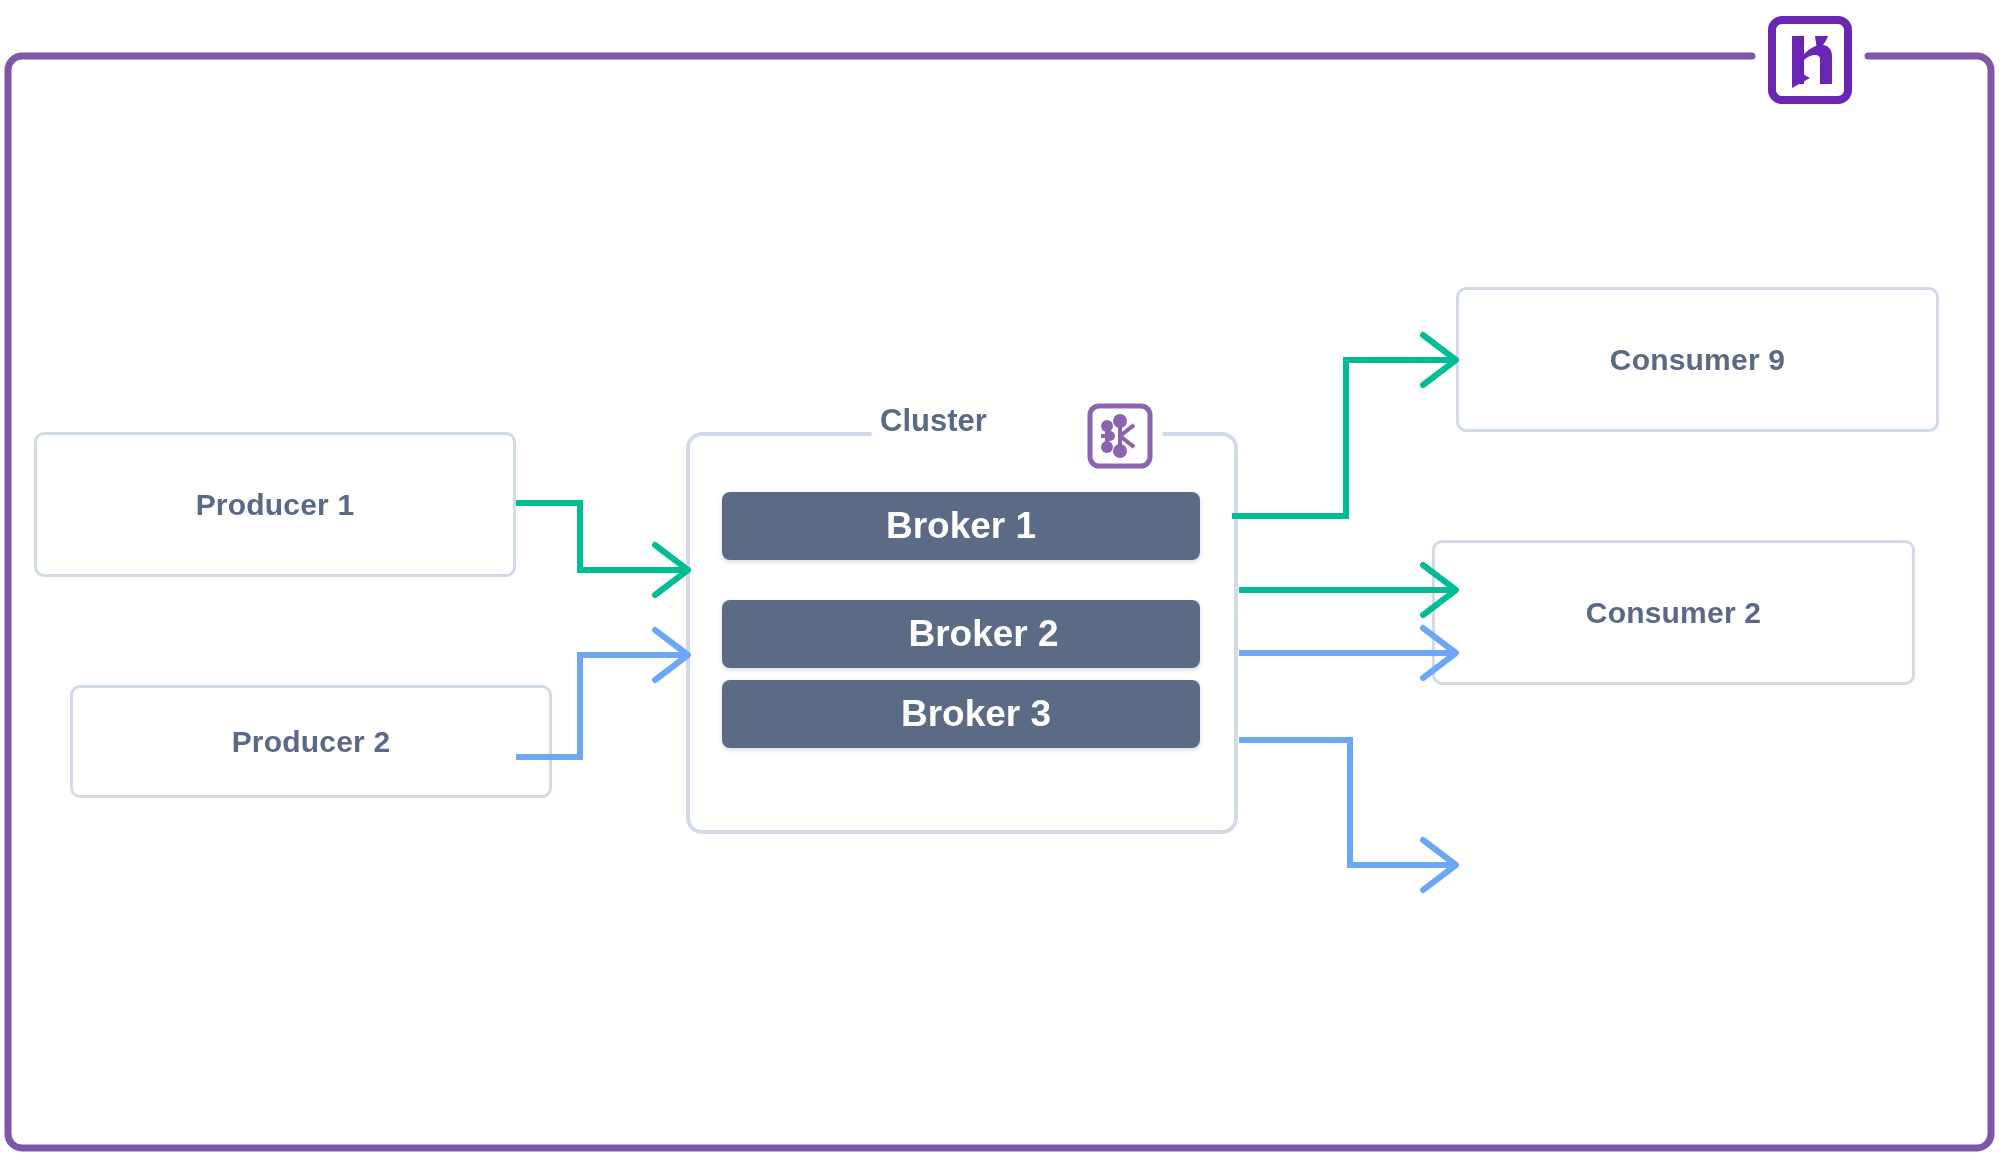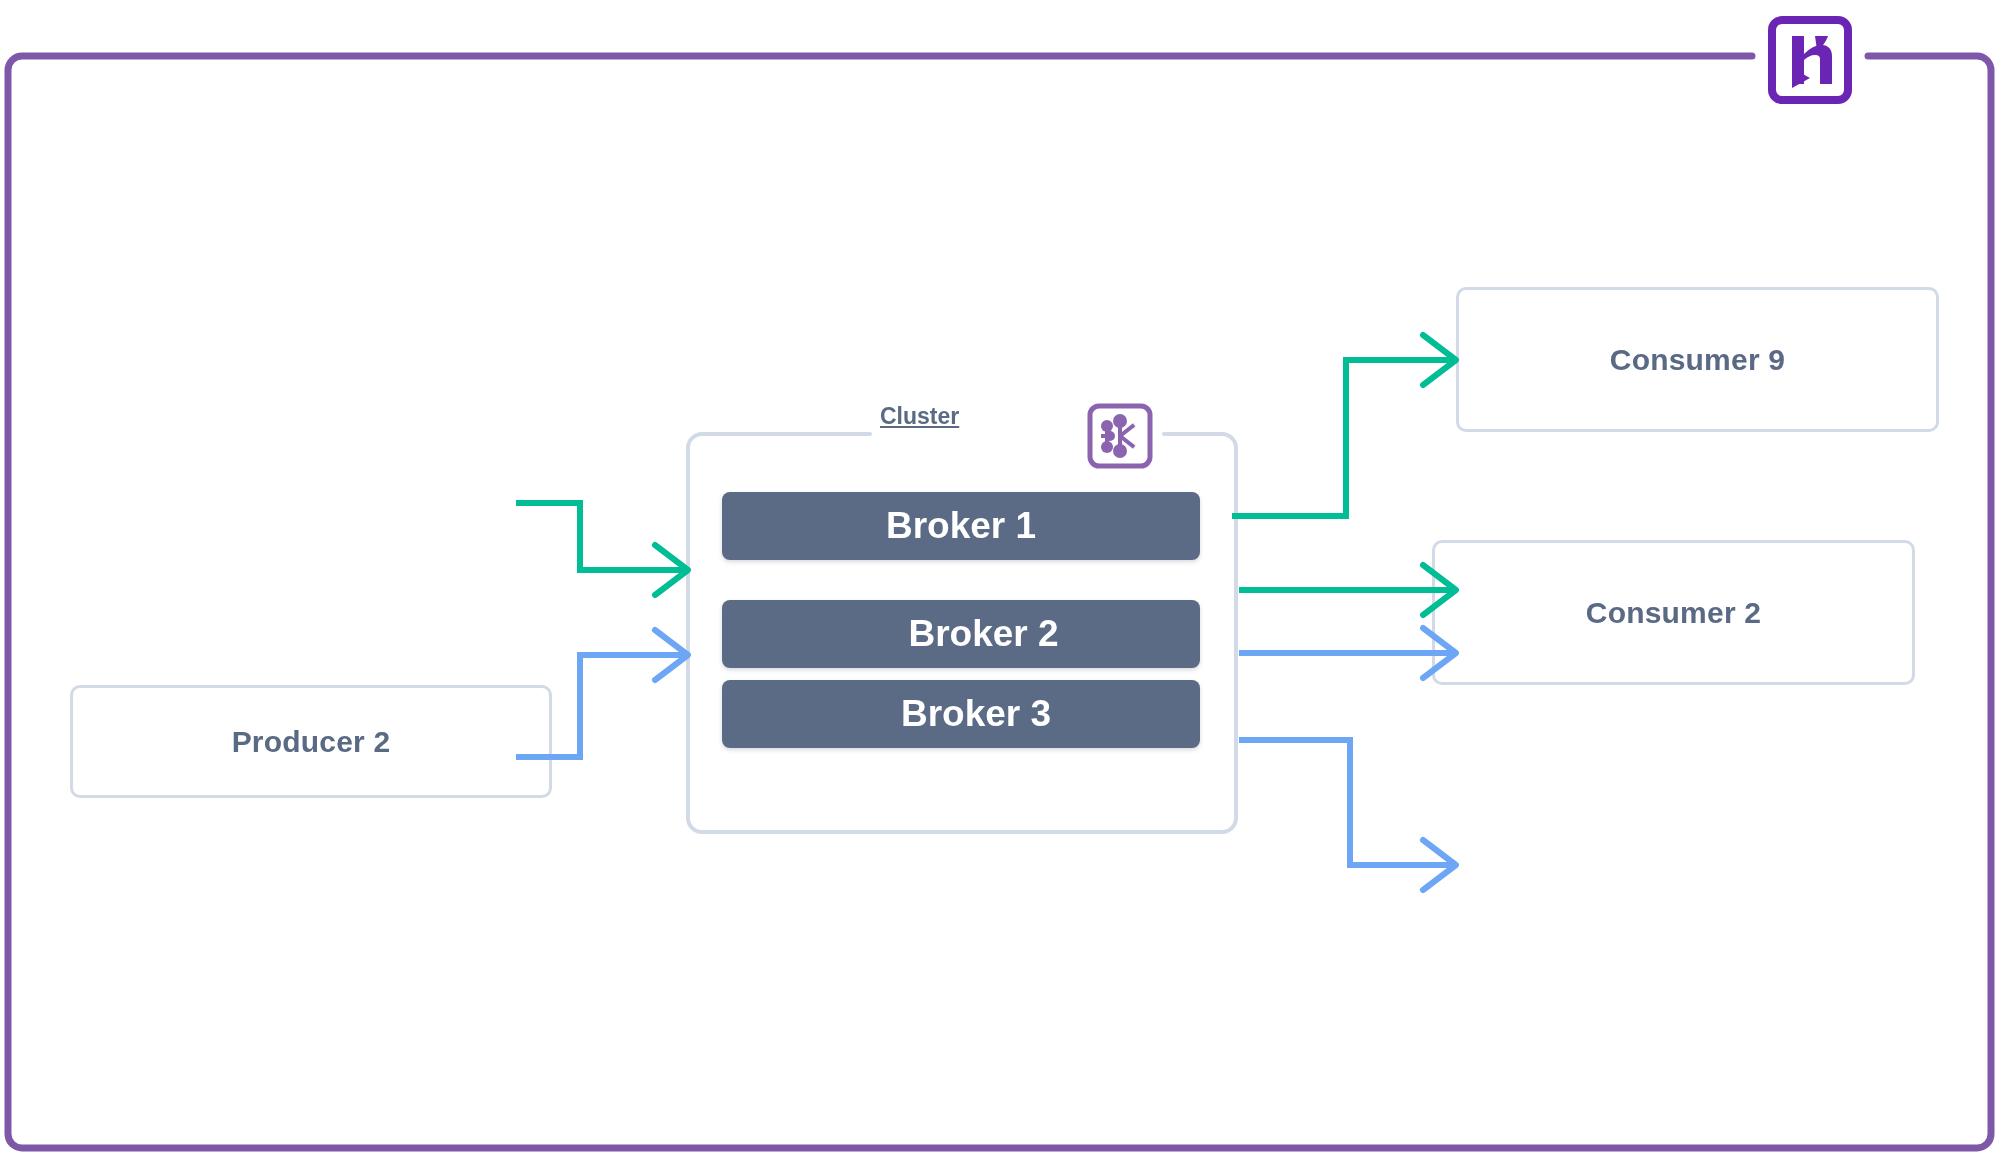--- a/index.html
+++ b/index.html
@@ -74,25 +74,24 @@
     left: 684px;
     top: 430px;
     width: 556px;
     height: 406px;
     pointer-events: none;
   }
   .cluster-title {
     position: absolute;
     left: 880px;
     top: 403px;
-    font-size: 23px;
+    font-size: 31px;
     font-weight: bold;
     color: #5a6a85;
     white-space: nowrap;
-    text-decoration: underline;
   }
   .kafka-badge {
     position: absolute;
     left: 1087px;
     top: 403px;
     width: 66px;
     height: 66px;
   }
 
   
@@ -125,20 +124,23 @@
     <path d="M 1752 56 L 22 56 A 14 14 0 0 0 8 70 L 8 1134 A 14 14 0 0 0 22 1148 L 1977 1148 A 14 14 0 0 0 1991 1134 L 1991 70 A 14 14 0 0 0 1977 56 L 1868 56" fill="none" stroke="#7e57a8" stroke-width="7" stroke-linecap="round"></path>
   </svg>
 
   <svg class="heroku-badge" viewBox="0 0 84 88" xmlns="http://www.w3.org/2000/svg">
     <rect x="4" y="4" width="76" height="80" rx="10" ry="10" fill="#ffffff" stroke="#6b25b5" stroke-width="8"></rect>
     <path d="M 24 20 L 36 20 L 36 38 C 42 32 48 29 54 29 C 60 29 64 33 64 40 L 64 68 L 52 68 L 52 43 C 52 40 50 39 47 39 C 43 39 39 41 36 44 L 36 68 L 24 68 Z" fill="#6b25b5"></path>
     <path d="M 47 20 L 60 20 C 58 26 54 31 49 34 Z" fill="#6b25b5"></path>
     <path d="M 24 52 L 42 62 L 24 72 Z" fill="#6b25b5"></path>
   </svg>
 
+  <div class="node node-outline producer-1">
+    <span>Producer 1</span>
+  </div>
   <div class="node node-outline producer-2">
     <span>Producer 2</span>
   </div>
 
   <svg class="cluster-frame-svg" viewBox="0 0 556 406" xmlns="http://www.w3.org/2000/svg">
     <path d="M 186 4 L 18 4 A 14 14 0 0 0 4 18 L 4 388 A 14 14 0 0 0 18 402 L 538 402 A 14 14 0 0 0 552 388 L 552 18 A 14 14 0 0 0 538 4 L 480 4" fill="none" stroke="#d2dae8" stroke-width="4" stroke-linecap="round"></path>
   </svg>
 
   <div class="cluster-title">Cluster</div>
 

